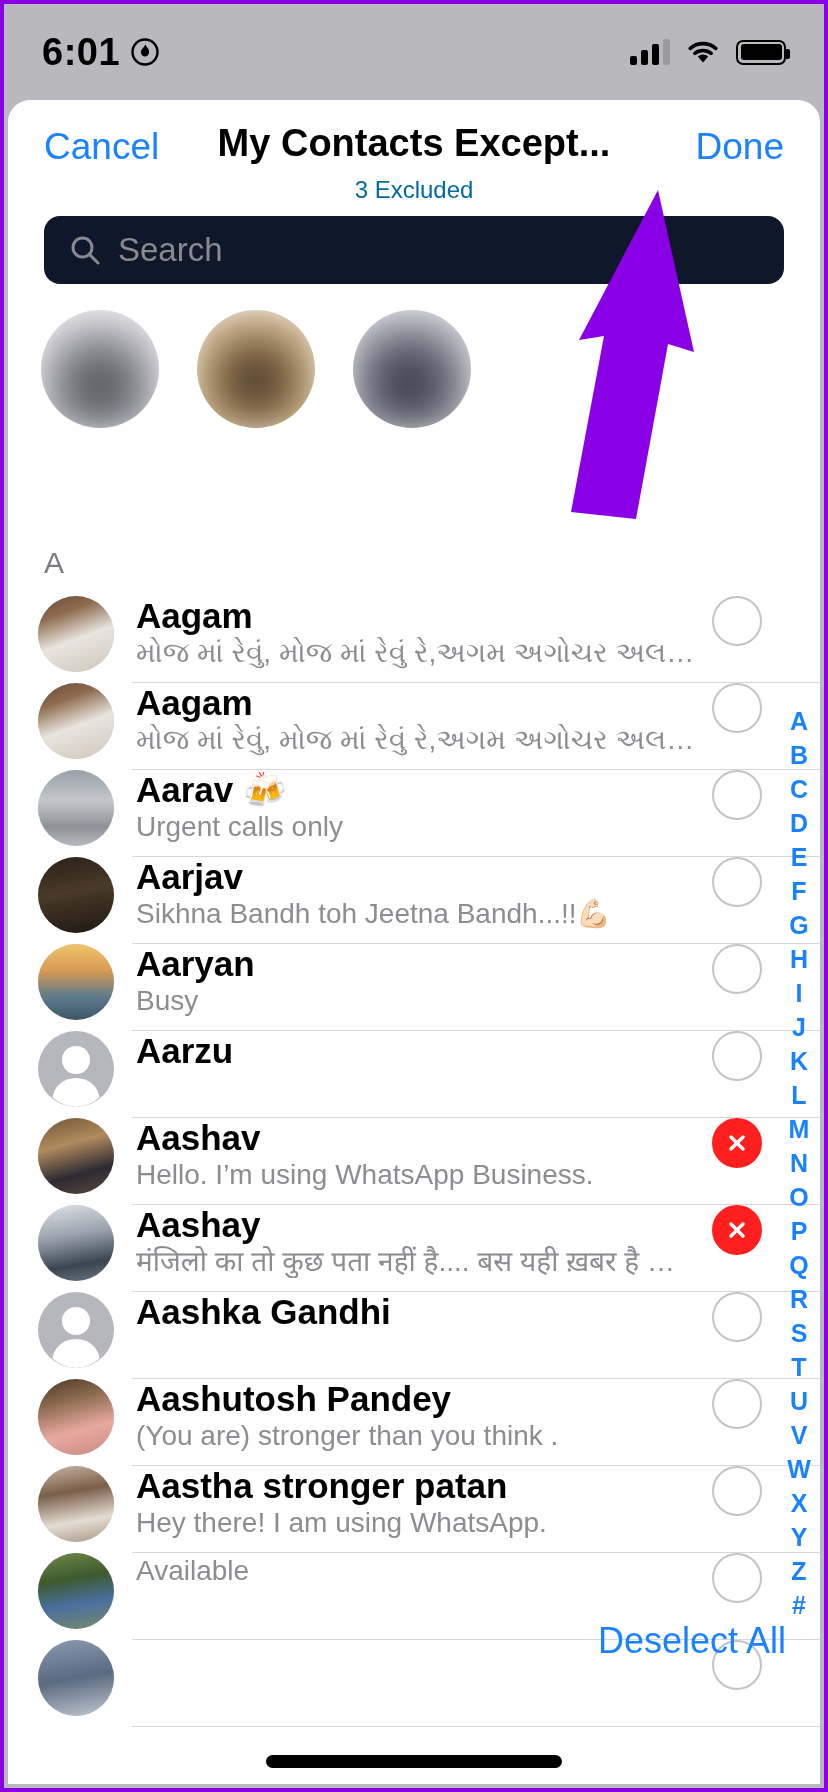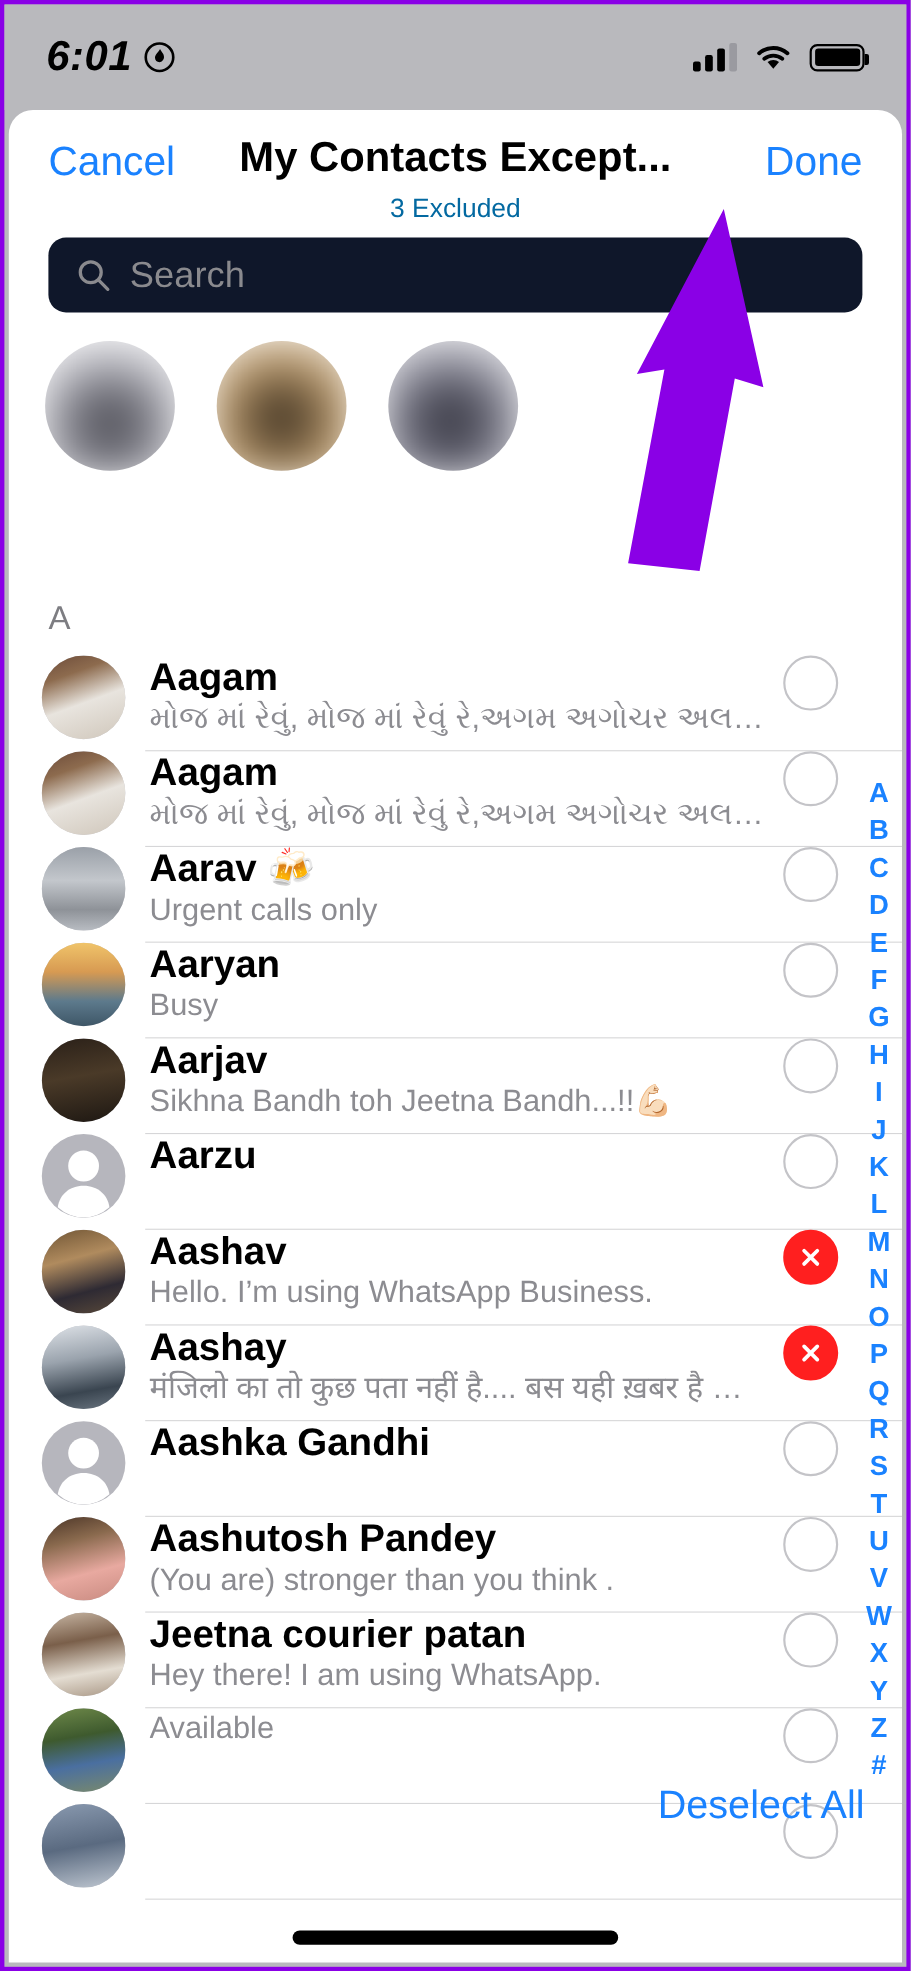--- a/index.html
+++ b/index.html
@@ -18,21 +18,21 @@
   }
 
   
   .statusbar {
     position: absolute; top: 0; left: 0; right: 0;
     height: 96px;
     background: #b9b9bd;
     display: flex; align-items: center;
     padding: 0 38px;
   }
-  .sb-left { display: flex; align-items: center; gap: 10px; font-style: italic; }
+  .sb-left { display: flex; align-items: center; gap: 10px; }
   .sb-time { font-size: 38px; font-weight: 600; color: #000; letter-spacing: .5px; }
   .sb-rec { width: 30px; height: 30px; position: relative; }
   .sb-rec svg { display:block; }
   .sb-right { margin-left: auto; display: flex; align-items: center; gap: 14px; }
   .bars { display: flex; align-items: flex-end; gap: 4px; height: 26px; }
   .bars i { width: 7px; background: #000; border-radius: 2px; display: block; }
   .bars i:nth-child(1){ height: 9px; }
   .bars i:nth-child(2){ height: 15px; }
   .bars i:nth-child(3){ height: 21px; }
   .bars i:nth-child(4){ height: 26px; background: #9a9aa0; }
@@ -301,37 +301,37 @@
             <div class="row-text">
               <div class="row-name">Aarav 🍻</div>
               <div class="row-status">Urgent calls only</div>
             </div>
             <div class="row-check">
               <div class="circ"></div>
             </div>
           </div>
           <div class="row">
             <div class="row-av">
+              <div class="ph" style="background: linear-gradient(170deg, rgb(42, 32, 24) 0%, rgb(74, 58, 40) 45%, rgb(29, 23, 18) 100%);"></div>
+            </div>
+            <div class="row-text">
+              <div class="row-name">Aarjav</div>
+              <div class="row-status">Sikhna Bandh toh Jeetna Bandh...!!💪🏻</div>
+            </div>
+            <div class="row-check">
+              <div class="circ"></div>
+            </div>
+          </div>
+          <div class="row">
+            <div class="row-av">
               <div class="ph" style="background: linear-gradient(rgb(240, 196, 106) 0%, rgb(215, 154, 82) 35%, rgb(93, 122, 140) 70%, rgb(62, 86, 103) 100%);"></div>
             </div>
             <div class="row-text">
               <div class="row-name">Aaryan</div>
               <div class="row-status">Busy</div>
-            </div>
-            <div class="row-check">
-              <div class="circ"></div>
-            </div>
-          </div>
-          <div class="row">
-            <div class="row-av">
-              <div class="ph" style="background: linear-gradient(170deg, rgb(42, 32, 24) 0%, rgb(74, 58, 40) 45%, rgb(29, 23, 18) 100%);"></div>
-            </div>
-            <div class="row-text">
-              <div class="row-name">Aarjav</div>
-              <div class="row-status">Sikhna Bandh toh Jeetna Bandh...!!💪🏻</div>
             </div>
             <div class="row-check">
               <div class="circ"></div>
             </div>
           </div>
           <div class="row">
             <div class="row-av avatar-default">
               <svg width="76" height="76" viewBox="0 0 76 76">
                 <circle cx="38" cy="29" r="14" fill="#ffffff"></circle>
                 <path d="M38 47c-13 0-22 8.5-23.5 19.5A38 38 0 0 0 38 76a38 38 0 0 0 23.5-9.5C60 55.5 51 47 38 47z" fill="#ffffff"></path>
@@ -402,21 +402,21 @@
             </div>
             <div class="row-check">
               <div class="circ"></div>
             </div>
           </div>
           <div class="row">
             <div class="row-av">
               <div class="ph" style="background: linear-gradient(170deg, rgb(201, 184, 166) 0%, rgb(122, 95, 74) 35%, rgb(228, 221, 210) 70%, rgb(168, 150, 132) 100%);"></div>
             </div>
             <div class="row-text">
-              <div class="row-name">Jeetna courier patan</div>
+              <div class="row-name">Aastha stronger patan</div>
               <div class="row-status">Hey there! I am using WhatsApp.</div>
             </div>
             <div class="row-check">
               <div class="circ"></div>
             </div>
           </div>
           <div class="row">
             <div class="row-av">
               <div class="ph" style="background: linear-gradient(170deg, rgb(111, 138, 74) 0%, rgb(62, 90, 46) 35%, rgb(74, 111, 160) 65%, rgb(122, 138, 106) 100%);"></div>
             </div>

